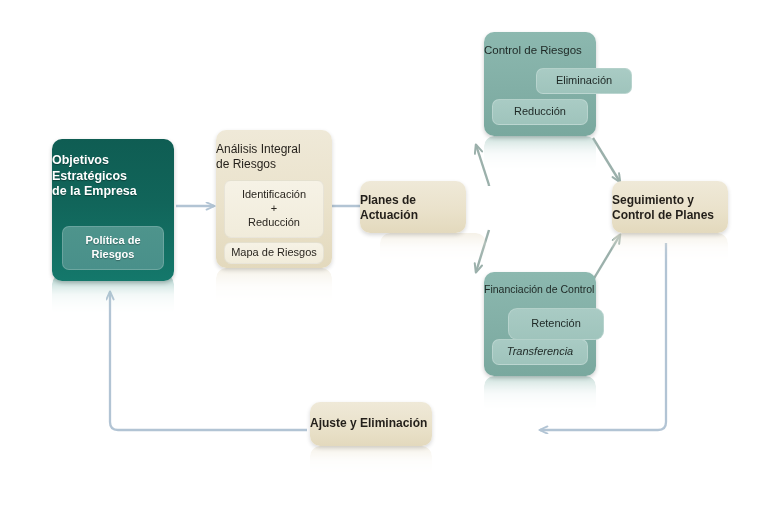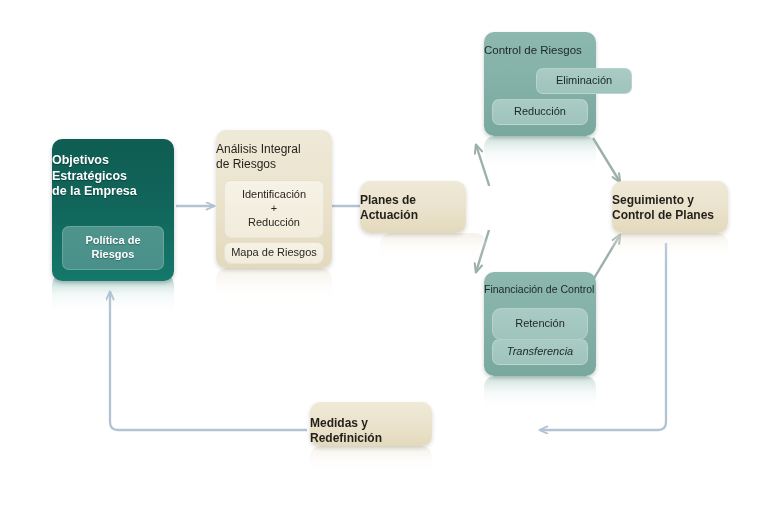--- a/index.html
+++ b/index.html
@@ -141,26 +141,26 @@
   </div>
 
   <div class="node n-green" style="left:484px;top:32px;width:112px;height:104px;">
     <div class="title" style="top:11px;">Control de Riesgos</div>
     <div class="sub" style="left:8px;top:36px;width:96px;height:26px;margin-left:44px;">Eliminación</div>
     <div class="sub" style="left:8px;top:67px;width:96px;height:26px;text-align:right;">Reducción</div>
   </div>
 
   <div class="node n-green" style="left:484px;top:272px;width:112px;height:104px;">
     <div class="title" style="top:11px;font-size:10.5px;">Financiación de Control</div>
-    <div class="sub" style="left:8px;top:36px;width:96px;height:32px;border-radius:9px;">Retención</div>
+    <div class="sub" style="left:24px;top:36px;width:96px;height:32px;border-radius:9px;">Retención</div>
     <div class="sub" style="left:8px;top:67px;width:96px;height:26px;font-style:italic;">Transferencia</div>
   </div>
 
   <div class="node n-beige bold" style="left:612px;top:181px;width:116px;height:52px;">
     <div class="title" style="top:12px;">Seguimiento y
 Control de Planes</div>
   </div>
 
   <div class="node n-beige bold" style="left:310px;top:402px;width:122px;height:44px;">
-    <div class="title" style="top:14px;">Medidas y Redefinición</div>
+    <div class="title" style="top:14px;">Ajuste y Eliminación</div>
   </div>
 
 </div>
 
 </body></html>

